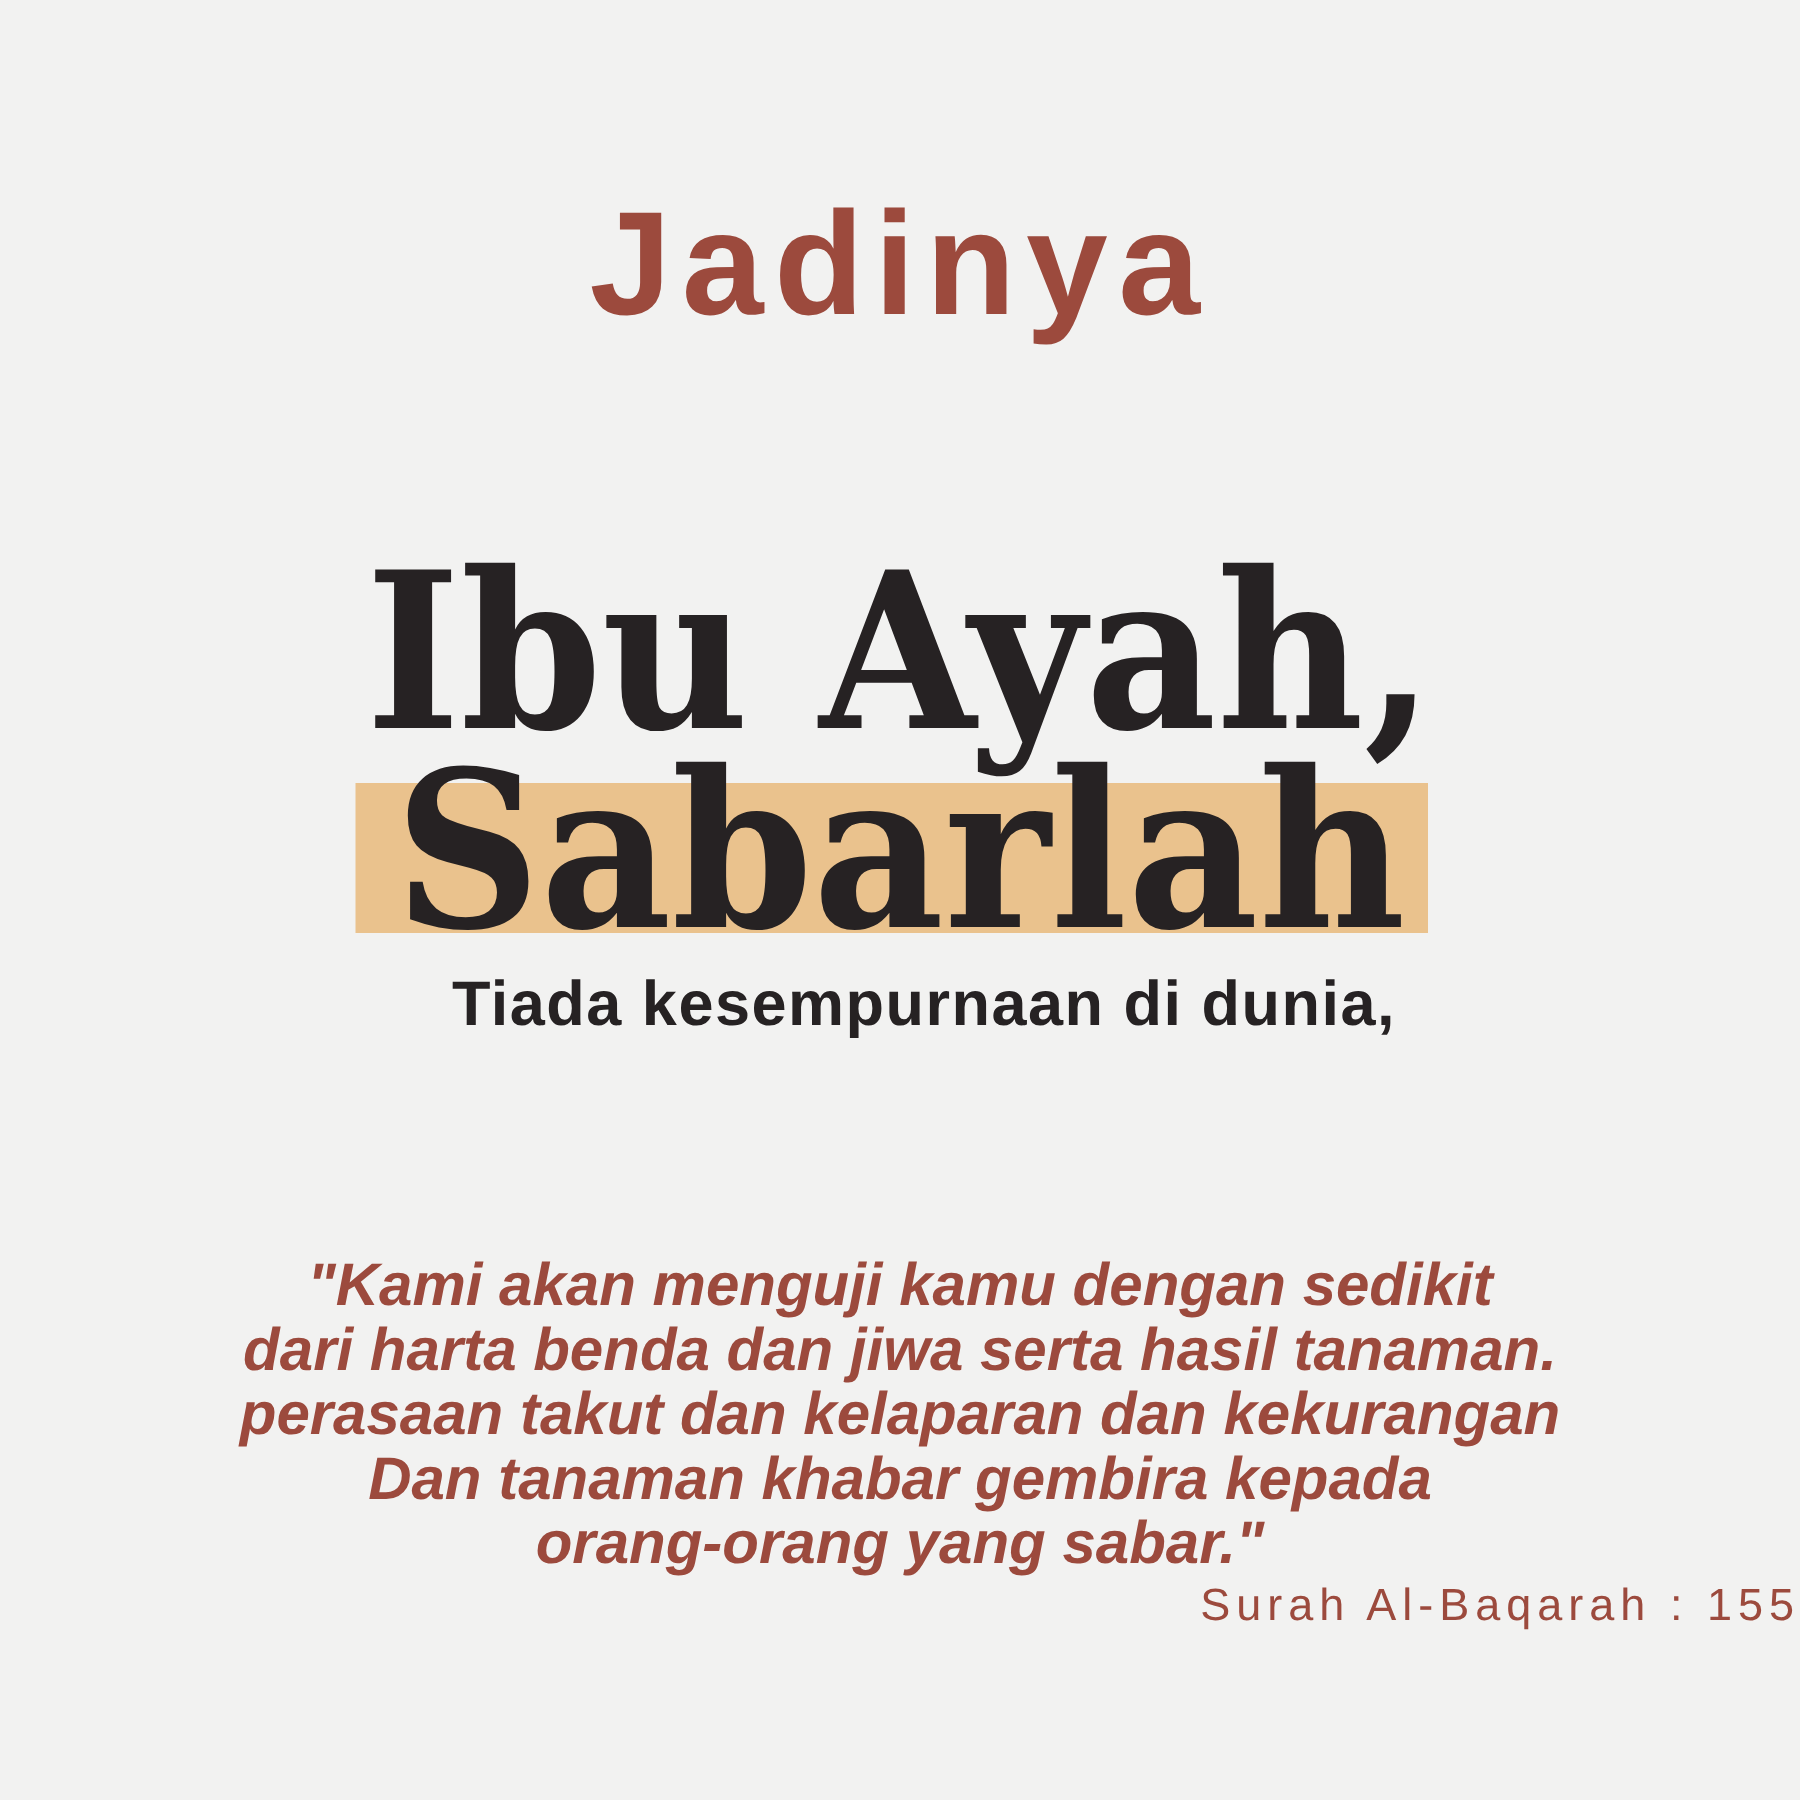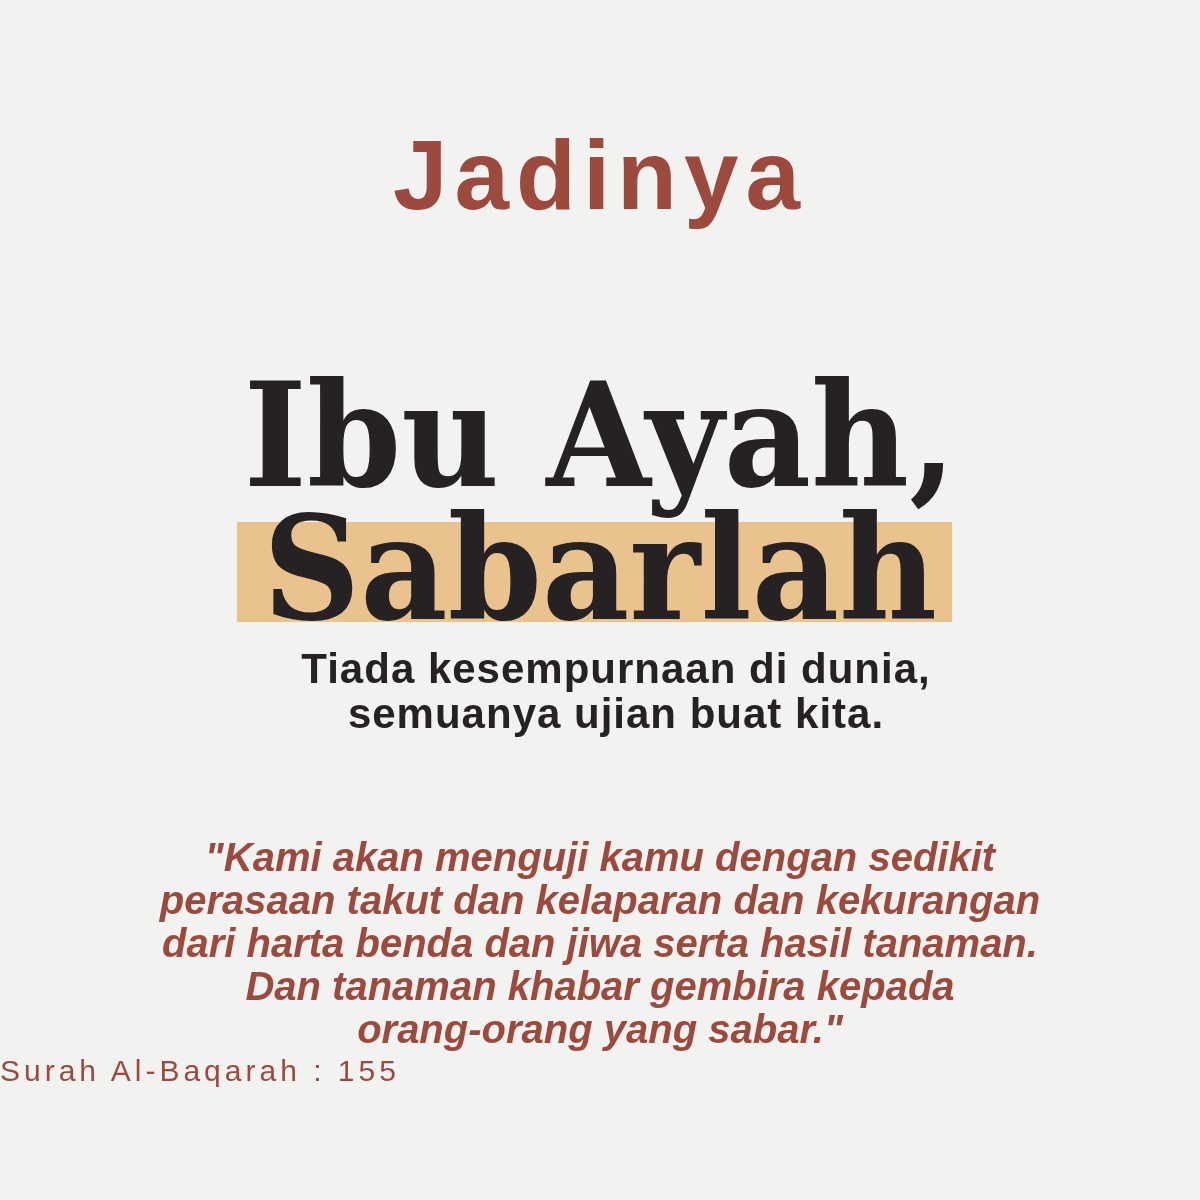--- a/index.html
+++ b/index.html
@@ -92,21 +92,21 @@
     color: #9c4a3d;
   }
   .quote .quote-line { display: block; }
   
   .attribution {
     position: absolute;
     top: 1054px;
     left: 0;
     width: 1200px;
     margin: 0;
-    text-align: left;
+    text-align: right;
     font-family: "Liberation Sans", sans-serif;
     font-weight: 400;
     font-size: 30px;
     line-height: 34px;
     letter-spacing: 4px;
     color: #9c4a3d;
   }
 </style>
 </head>
 <body>
@@ -116,26 +116,25 @@
   <div class="brand">Jadinya</div>
 
   <div class="highlight-bar"></div>
 
   <h1 class="title-line title-line-1">Ibu Ayah,</h1>
 
   <h1 class="title-line title-line-2">Sabarlah</h1>
 
   <p class="subtitle">
     <span>Tiada kesempurnaan di dunia,</span><br>
-    <span>semuanya ujian buat kita.</span>
   </p>
 
   <div class="quote">
     <span class="quote-line">"Kami akan menguji kamu dengan sedikit</span>
+    <span class="quote-line">dari harta benda dan jiwa serta hasil tanaman.</span>
     <span class="quote-line">perasaan takut dan kelaparan dan kekurangan</span>
-    <span class="quote-line">dari harta benda dan jiwa serta hasil tanaman.</span>
     <span class="quote-line">Dan tanaman khabar gembira kepada</span>
     <span class="quote-line">orang-orang yang sabar."</span>
   </div>
 
   <p class="attribution">Surah Al-Baqarah : 155</p>
 
 </div>
 
 </body></html>

